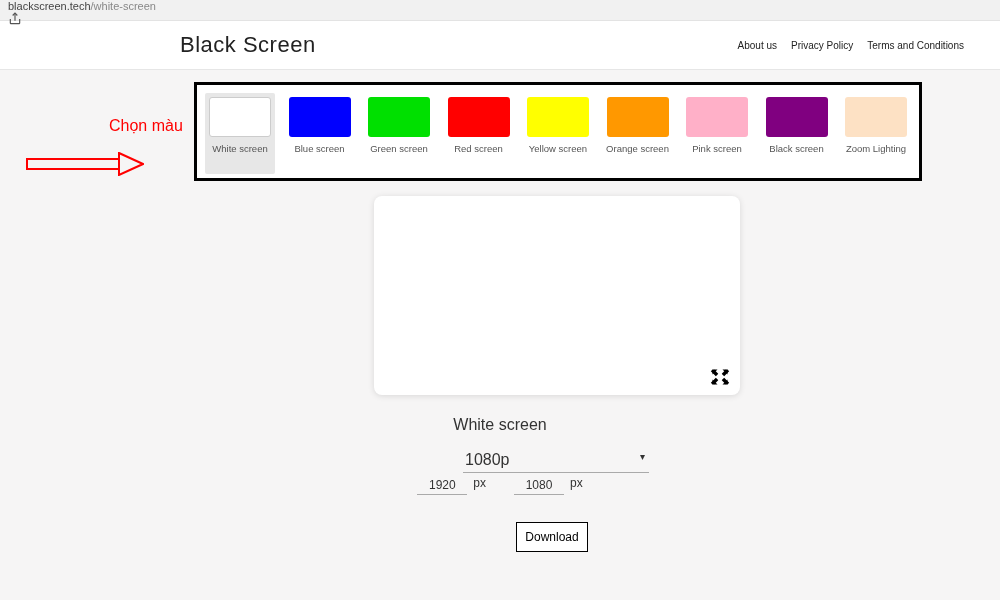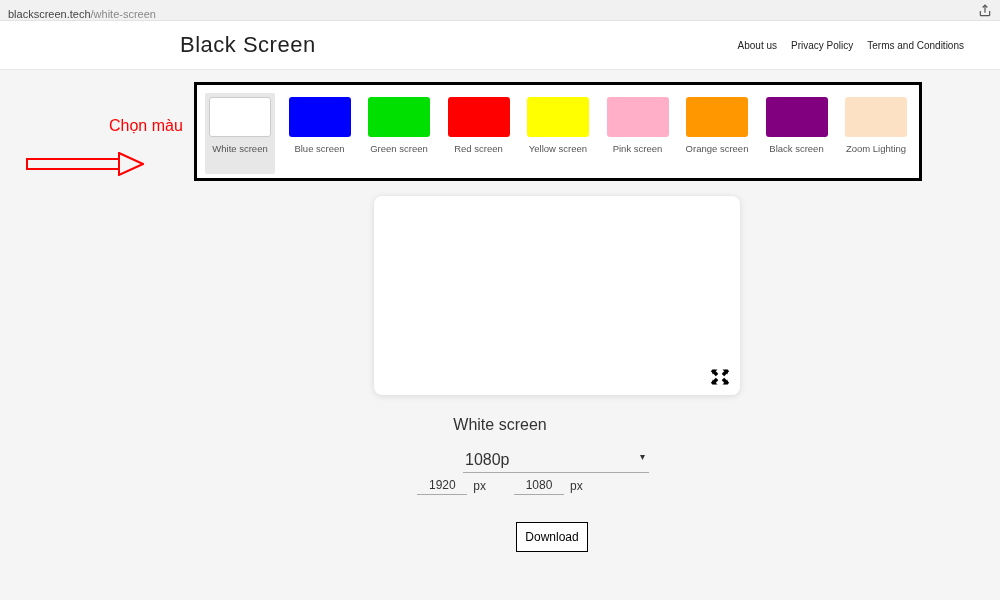--- a/index.html
+++ b/index.html
@@ -1,19 +1,19 @@
 <!DOCTYPE html>
 <html><head>
 <meta charset="utf-8">
 <style>
   * { box-sizing: border-box; margin: 0; padding: 0; }
   html, body { width: 1000px; height: 600px; font-family: "Segoe UI", Arial, sans-serif; background: #f6f5f5; }
   .addr-bar {
     width: 100%; height: 21px; background: #f1f1f1; border-bottom: 1px solid #e3e3e3;
-    display: flex; align-items: flex-end; padding: 0 8px; font-size: 11px; color: #555;
+    display: flex; align-items: flex-start; padding: 0 8px; font-size: 11px; color: #555; flex-direction: column;
   }
   .addr-text { flex: 1; }
   .addr-strong { color: #444; }
   .addr-weak { color: #888; }
   .share-icon { width: 14px; height: 14px; color: #555; }
   .header {
     background: #fff; border-bottom: 1px solid #e6e6e6;
     display: flex; align-items: center; padding: 0 36px 0 180px; height: 49px;
   }
   .brand { font-size: 22px; font-weight: 400; color: #222; letter-spacing: 0.5px; }
@@ -54,21 +54,21 @@
     font-size: 16px; color: #333; border: none; border-bottom: 1px solid #aaa;
     background: transparent; padding: 4px 2px; appearance: none;
   }
   .res-caret {
     position: absolute; left: 640px; top: 381px; font-size: 10px; color: #333; pointer-events:none;
   }
   .dim-row {
     position: absolute; left: 0; width: 100%; top: 406px; text-align: center;
     display: flex; justify-content: center; gap: 28px; font-size: 12px; color: #333;
   }
-  .dim-row .grp { display: flex; align-items: center; gap: 6px; }
+  .dim-row .grp { display: flex; align-items: flex-start; gap: 6px; }
   .dim-input {
     width: 50px; border: none; border-bottom: 1px solid #aaa; background: transparent;
     font-size: 12px; text-align: center; padding: 2px 0; color:#333;
   }
   .dl-btn {
     position: absolute; left: 516px; top: 452px; width: 72px; height: 30px;
     background: #fff; border: 1.5px solid #000; font-size: 12px; cursor: pointer;
     display:flex; align-items:center; justify-content:center;
   }
 </style>
@@ -122,26 +122,26 @@
     </div>
     <div class="swatch-wrap">
       <div class="swatch" style="background:#ff0000"></div>
       <div class="swatch-label">Red screen</div>
     </div>
     <div class="swatch-wrap">
       <div class="swatch" style="background:#ffff00"></div>
       <div class="swatch-label">Yellow screen</div>
     </div>
     <div class="swatch-wrap">
+      <div class="swatch" style="background:#ff9800"></div>
+      <div class="swatch-label">Orange screen</div>
+    </div>
+    <div class="swatch-wrap">
       <div class="swatch" style="background:#ffb0c8"></div>
       <div class="swatch-label">Pink screen</div>
-    </div>
-    <div class="swatch-wrap">
-      <div class="swatch" style="background:#ff9800"></div>
-      <div class="swatch-label">Orange screen</div>
     </div>
     <div class="swatch-wrap">
       <div class="swatch" style="background:#800080"></div>
       <div class="swatch-label">Black screen</div>
     </div>
     <div class="swatch-wrap">
       <div class="swatch" style="background:#fde1c4"></div>
       <div class="swatch-label">Zoom Lighting</div>
     </div>
   </div>

